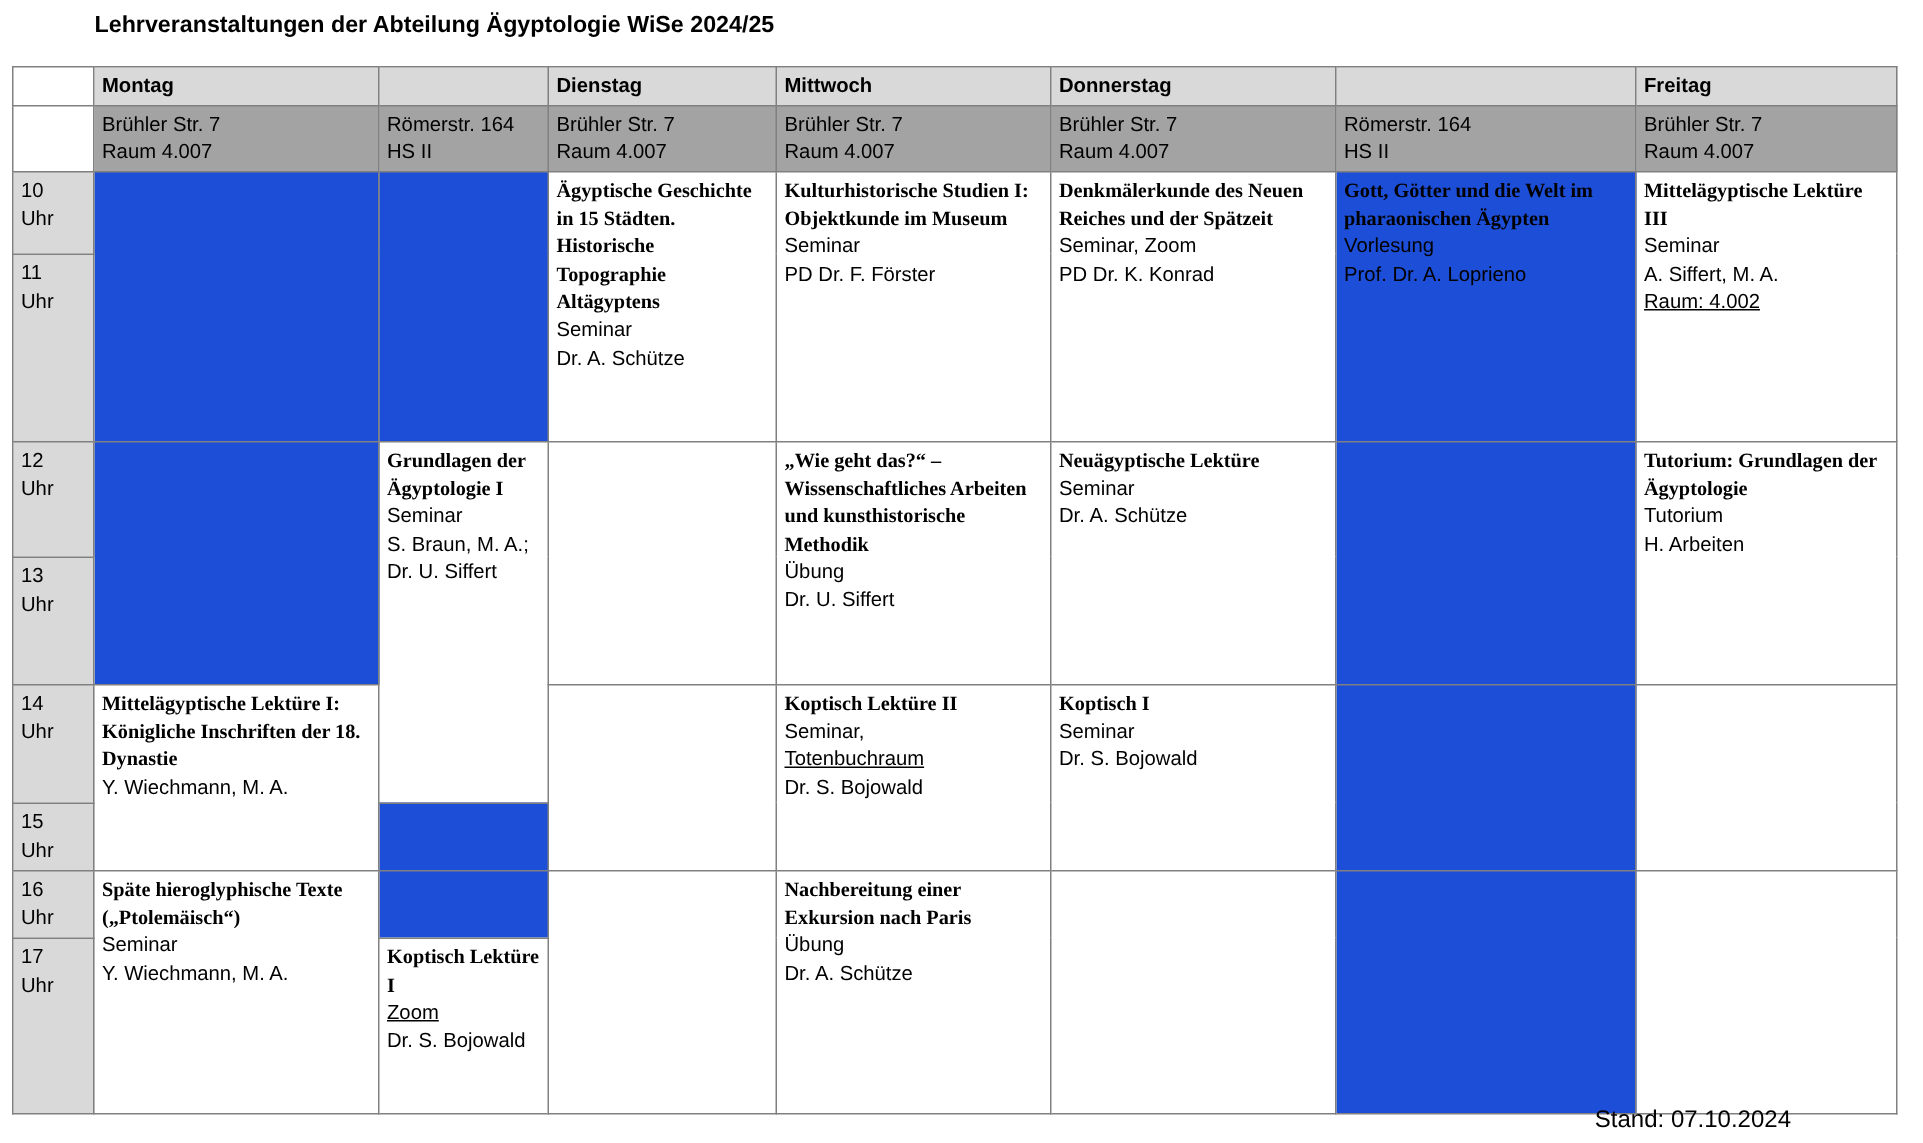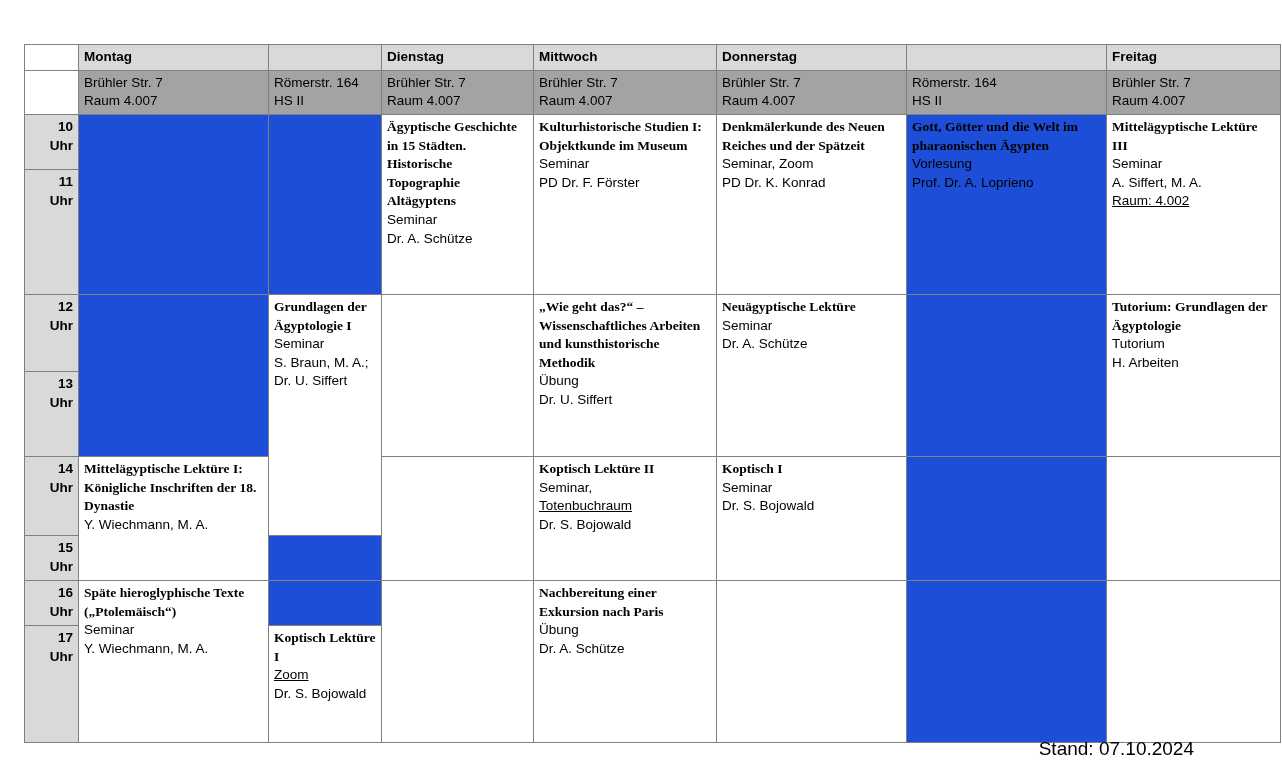--- a/index.html
+++ b/index.html
@@ -14,33 +14,32 @@
   .page{position:relative;width:1282px;height:762px;}
   .title{
     position:absolute;left:63px;top:8px;
     font-weight:bold;font-size:15.5px;
     white-space:nowrap;
   }
   table.sched{
     position:absolute;left:8px;top:44px;
     border-collapse:collapse;
     table-layout:fixed;
-    margin-left:16px;
   }
   table.sched td{
     border:1px solid #808080;
     vertical-align:top;
     padding:3px 5px 3px 5px;
     font-size:13.5px;
     line-height:1.38;
   }
   td.timecell{
     background:#d9d9d9;
-    font-weight:bold;
-    text-align:right;
+    font-weight:normal;
+    text-align:left;
     width:40px;
     padding:3px 4px;
   }
   td.nohdr{border:none;background:transparent;}
   td.dayhdr{
     background:#d9d9d9;
     font-weight:bold;
     height:18px;
   }
   td.roomhdr{
@@ -48,29 +47,30 @@
     font-size:13.5px;
   }
   td.shade{background:#1d4ed8;}
   .ev{margin:0;}
   .ev .t{font-weight:bold;font-family:Liberation Serif, serif;}
   .ev .k{}
   .ev .u{text-decoration:underline;}
   .ev .p{}
   .stand{
     position:absolute;right:88px;top:738px;
-    font-size:19px;
+    font-size:16px;
   }
   .line{display:block;}
 </style>
 </head>
 <body>
 
 <div class="page">
 
+  <div class="title">Lehrveranstaltungen der Abteilung Ägyptologie WiSe 2024/25</div>
 
   <table class="sched">
     <colgroup>
       <col style="width:54px">
       <col style="width:190px">
       <col style="width:113px">
       <col style="width:152px">
       <col style="width:183px">
       <col style="width:190px">
       <col style="width:200px">

